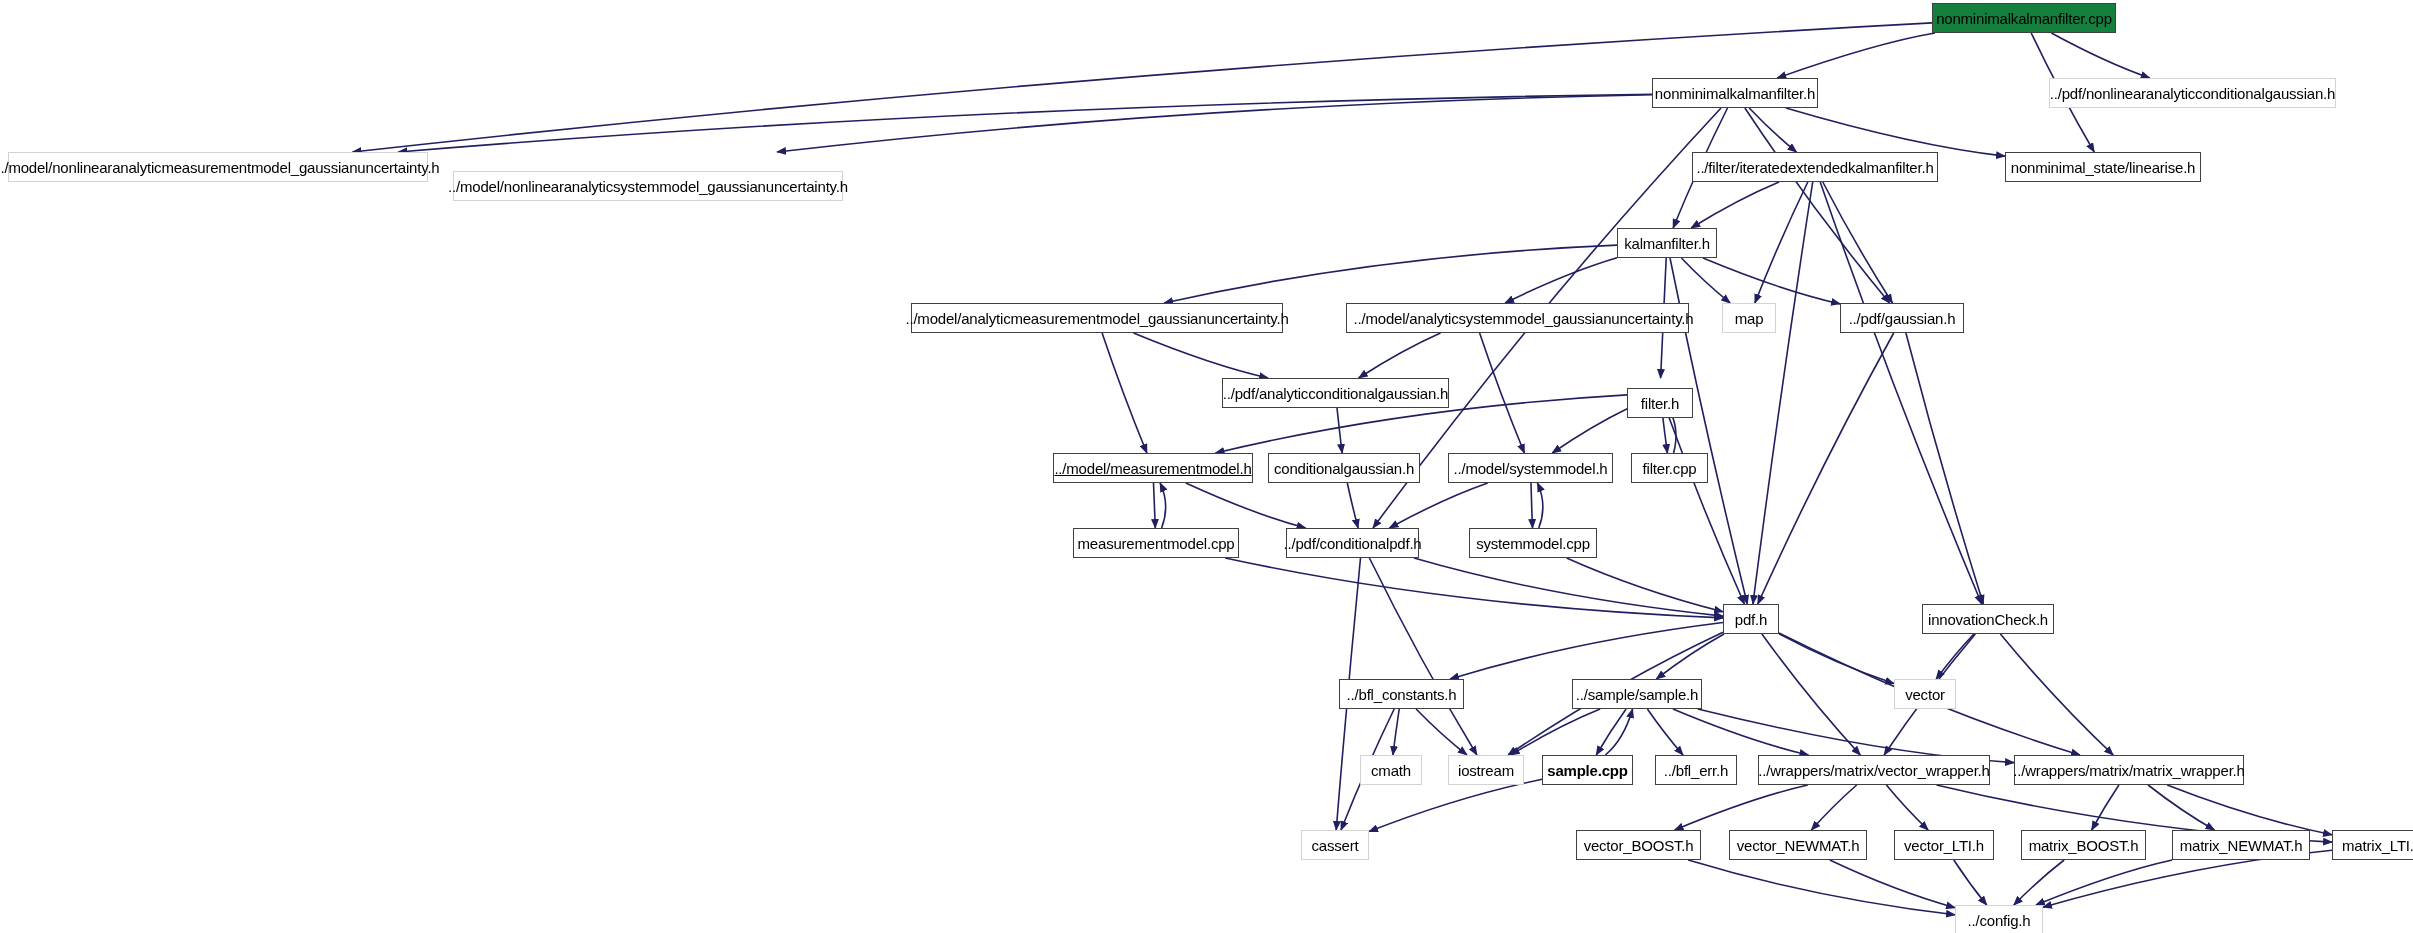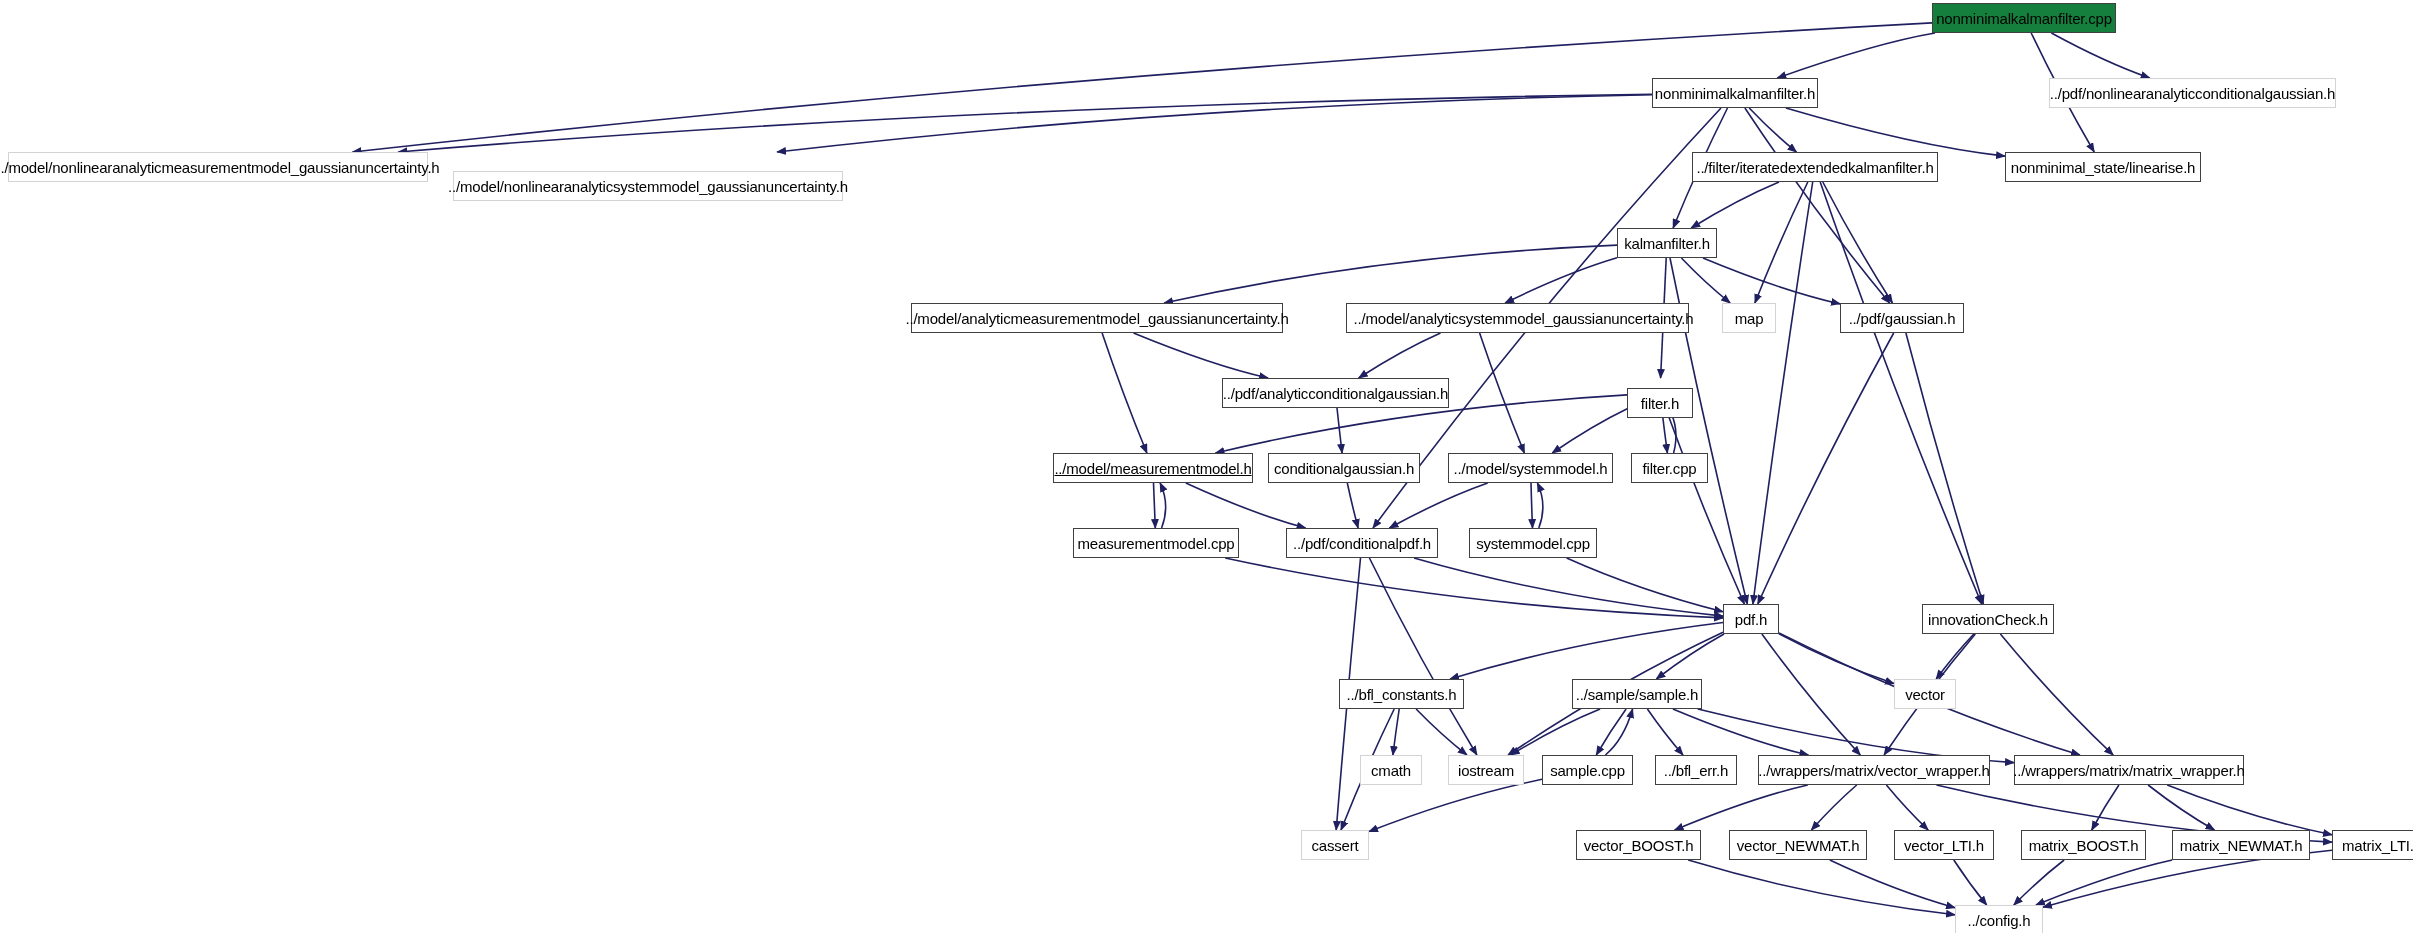--- a/index.html
+++ b/index.html
@@ -194,21 +194,21 @@
       </div>
       <div class="node solid" style="left: 1448px; top: 453px; width: 165px;">
         <span class="node-label">../model/systemmodel.h</span>
       </div>
       <div class="node solid" style="left: 1631px; top: 453px; width: 77px;">
         <span class="node-label">filter.cpp</span>
       </div>
       <div class="node solid" style="left: 1073px; top: 528px; width: 166px;">
         <span class="node-label">measurementmodel.cpp</span>
       </div>
-      <div class="node solid" style="left: 1286px; top: 528px; width: 152px;">
+      <div class="node solid" style="left: 1286px; top: 528px; width: 133px;">
         <span class="node-label">../pdf/conditionalpdf.h</span>
       </div>
       <div class="node solid" style="left: 1469px; top: 528px; width: 128px;">
         <span class="node-label">systemmodel.cpp</span>
       </div>
       <div class="node solid" style="left: 1723px; top: 604px; width: 56px;">
         <span class="node-label">pdf.h</span>
       </div>
       <div class="node solid" style="left: 1922px; top: 604px; width: 132px;">
         <span class="node-label">innovationCheck.h</span>
@@ -221,21 +221,21 @@
       </div>
       <div class="node light" style="left: 1894px; top: 679px; width: 62px;">
         <span class="node-label">vector</span>
       </div>
       <div class="node light" style="left: 1360px; top: 755px; width: 62px;">
         <span class="node-label">cmath</span>
       </div>
       <div class="node light" style="left: 1448px; top: 755px; width: 76px;">
         <span class="node-label">iostream</span>
       </div>
-      <div class="node solid" style="left: 1542px; top: 755px; width: 91px;">
+      <div class="node solid" style="left: 1542px; top: 755px; width: 91px; font-weight: bold;">
         <span class="node-label">sample.cpp</span>
       </div>
       <div class="node solid" style="left: 1655px; top: 755px; width: 82px; text-align: center;">
         <span class="node-label">../bfl_err.h</span>
       </div>
       <div class="node solid" style="left: 1758px; top: 755px; width: 232px;">
         <span class="node-label">../wrappers/matrix/vector_wrapper.h</span>
       </div>
       <div class="node solid" style="left: 2014px; top: 755px; width: 230px;">
         <span class="node-label">../wrappers/matrix/matrix_wrapper.h</span>

